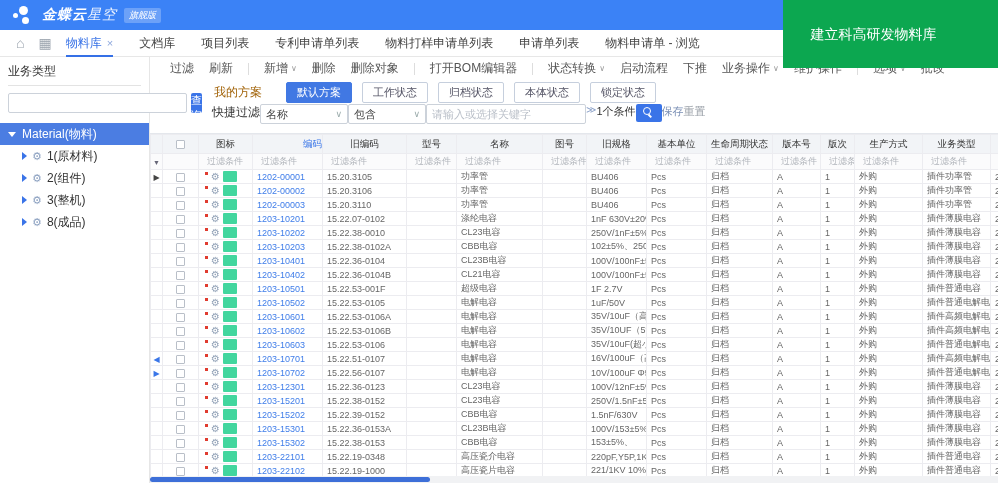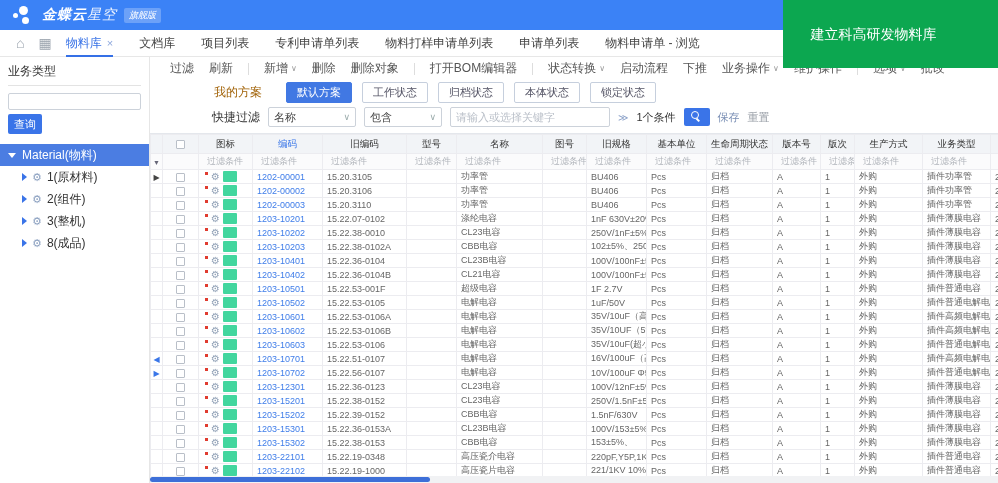--- a/index.html
+++ b/index.html
@@ -31,21 +31,21 @@
   .tab.active { color:#3570e6; }
   .tab.active::after { content:""; position:absolute; left:0; right:0; bottom:0; height:2px; background:#3570e6; }
   .tab .close { margin-left:5px; color:#8ea8dd; font-size:11px; }
 
   
   .content { display:flex; height:426px; }
 
   
   .sidebar { width:150px; border-right:1px solid #e6e6e6; padding:6px 8px 0 8px; flex:none; }
   .sb-label { font-size:12px; color:#333; padding-bottom:5px; border-bottom:1px solid #e3e3e3; }
-  .sb-search { display:flex; margin-top:7px; gap:4px;flex-direction:column; }
+  .sb-search { display:flex; margin-top:7px; gap:4px; }
   .sb-input { flex:1; height:20px; border:1px solid #ccd2da; border-radius:2px; background:#fff; }
   .sb-query { width:34px; height:20px; background:#3a74e8; color:#fff; font-size:11px; border:none; border-radius:2px; cursor:pointer; }
   .tree { margin:10px -8px 0 -8px; }
   .tree-root { background:#4b7de2; color:#fff; height:22px; display:flex; align-items:center; padding-left:8px; font-size:12px; cursor:pointer; }
   .tri-down { width:0;height:0;border-left:4px solid transparent;border-right:4px solid transparent;border-top:5px solid #fff; margin-right:6px; }
   .tree-item { display:flex; align-items:center; height:22px; padding-left:22px; font-size:12px; color:#333; cursor:pointer; }
   .tri-right { width:0;height:0;border-top:4px solid transparent;border-bottom:4px solid transparent;border-left:5px solid #3a74e8; margin-right:5px; }
   .node-gear { color:#8ba0c0; font-size:11px; margin-right:5px; line-height:1; }
 
   
@@ -54,21 +54,21 @@
   .toolbar { height:23px; display:flex; align-items:center; padding-left:20px; font-size:12px; color:#555; }
   .tbi { margin-right:15px; cursor:pointer; white-space:nowrap; display:flex; align-items:center; }
   .tbi .caret { font-size:8px; color:#999; margin-left:3px; }
   .tsep { width:1px; height:12px; background:#ddd; margin-right:15px; }
 
   .plans-row { height:24px; display:flex; align-items:center; padding-left:64px; gap:10px; }
   .plans-label { font-size:12px; color:#a16207; margin-right:14px; }
   .plan-btn { font-size:11px; padding:2px 10px; border:1px solid #c6cfdd; border-radius:2px; background:#fff; color:#556; cursor:pointer; white-space:nowrap; }
   .plan-btn.active { background:#4178e3; border-color:#4178e3; color:#fff; }
 
-  .qf-row { height:26px; display:flex; align-items:center; padding-left:62px; gap:8px; }
+  .qf-row { height:26px; display:flex; padding-left:62px; }
   .qf-label { font-size:12px; color:#333; }
   .qf-select { height:20px; border:1px solid #ccd2da; border-radius:2px; background:#fff; font-size:11px; color:#444;
     display:flex; align-items:center; justify-content:space-between; padding:0 5px; cursor:pointer; }
   .qf-select .caret { color:#9aa; font-size:9px; }
   .qf-input { width:160px; height:20px; border:1px solid #ccd2da; border-radius:2px; font-size:11px; padding:0 5px; color:#444; }
   .qf-input::placeholder { color:#b9bfc8; }
   .qf-chev { color:#8aa0c8; font-size:10px; cursor:pointer; }
   .qf-count { font-size:11px; color:#333; white-space:nowrap; }
   .qf-search { width:26px; height:18px; background:#3a74e8; border:none; border-radius:2px; cursor:pointer; position:relative; }
   .mag { position:absolute; left:7px; top:3px; width:10px; height:11px; }
@@ -76,21 +76,21 @@
   .mag::after { content:""; position:absolute; width:4px; height:1.5px; background:#fff; transform:rotate(45deg); left:5px; top:8px; }
   .qf-link { font-size:11px; cursor:pointer; }
   .qf-link.save { color:#7a8fb5; }
   .qf-link.reset { color:#9aa0a8; }
 
   
   .grid-wrap { margin-top:3px; flex:1; overflow:hidden; border-top:1px solid #e4e7ec; }
   table.grid { border-collapse:collapse; table-layout:fixed; width:848px; }
   .grid th, .grid td { border:1px solid #ececf0; overflow:hidden; white-space:nowrap; text-overflow:clip; }
   .grid thead th { height:19px; background:#f2f4f7; font-size:9.5px; font-weight:normal; color:#333; text-align:center; }
-  .grid thead th.sorted { color:#3a76e8; }
+  .grid thead th.sorted { color:#3a76e8;text-align:right; }
   .grid tr.filter td { height:16px; background:#fbfbfc; font-size:9px; color:#b0b4ba; padding-left:8px; }
   .grid tbody tr.data td { height:14px; font-size:9px; color:#666; padding-left:4px; }
   .cb { display:inline-block; width:9px; height:9px; border:1px solid #b9bfc8; border-radius:1px; background:#fff; vertical-align:middle; cursor:pointer; }
   td.center { text-align:center; padding-left:0 !important; }
   .code-link { color:#3f7de9; cursor:pointer; }
   .icon-cell { position:relative; display:flex; align-items:center; gap:3px; padding-left:8px; }
   .red-dot { position:absolute; left:2px; top:1px; width:3px; height:3px; background:#e03b2f; }
   .gear { color:#93a3b8; font-size:10px; line-height:1; }
   .green-blk { display:inline-block; width:14px; height:11px; background:#42d69e; border-radius:1px; }
   .mk { font-size:8px; line-height:1; }

